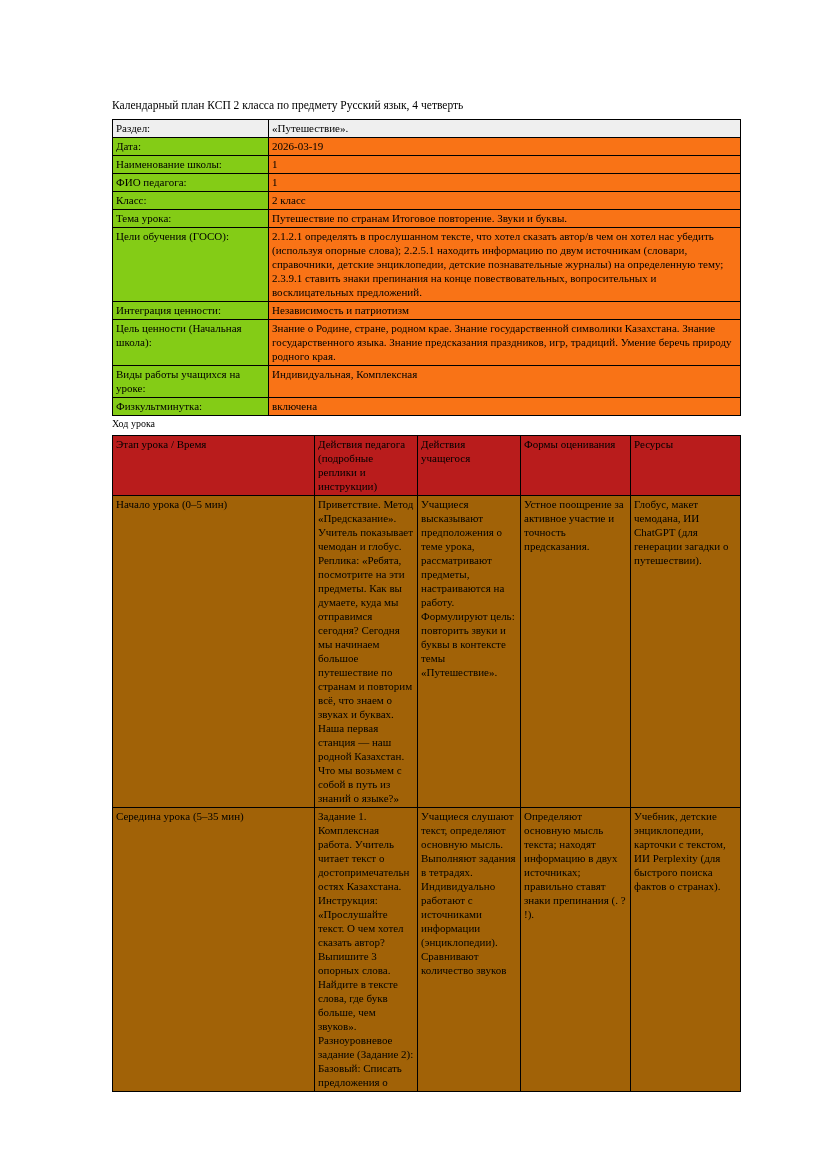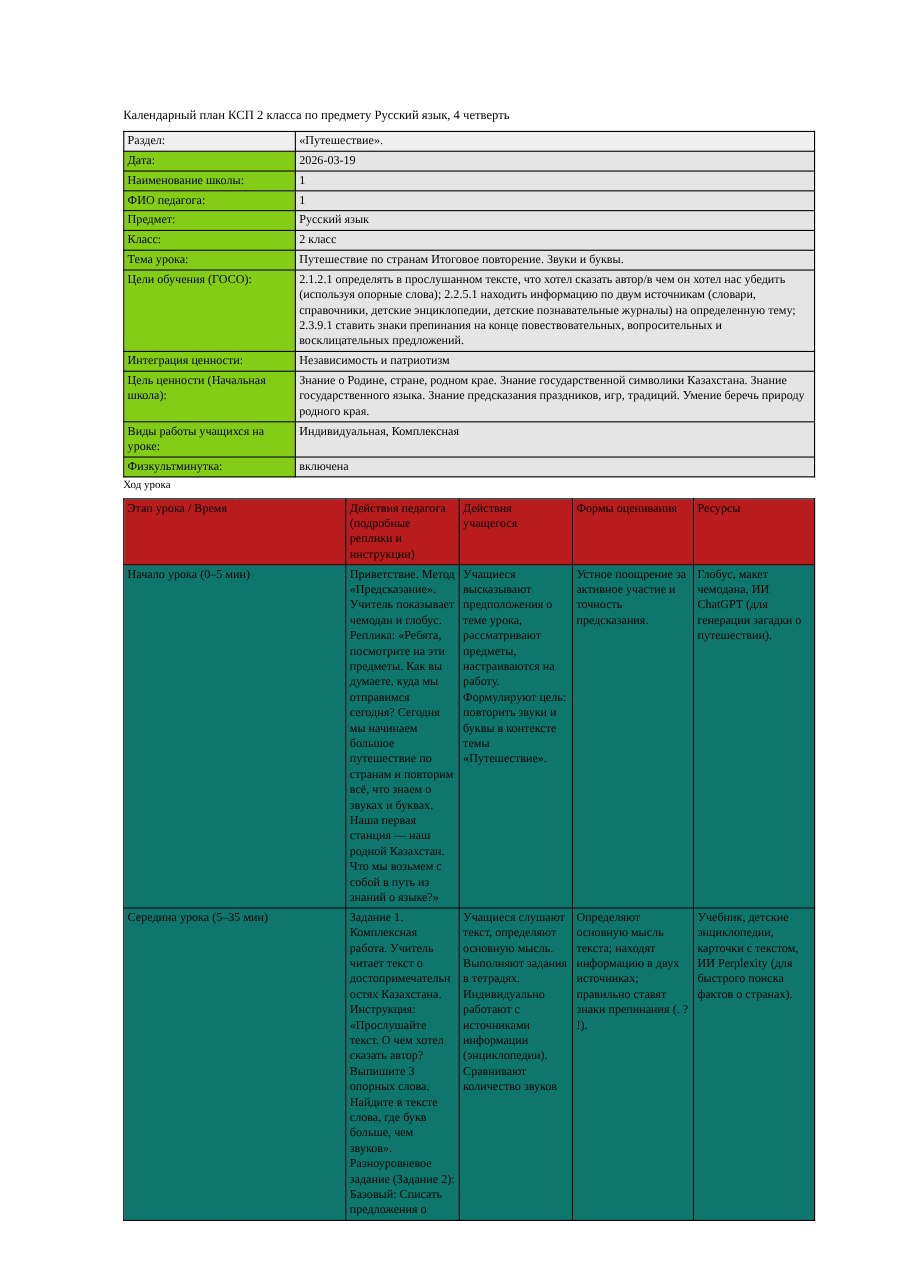--- a/index.html
+++ b/index.html
@@ -50,40 +50,40 @@
   
   .info-table { margin-bottom: 0; }
   .info-table col.c-label { width: 156px; }
   .info-table col.c-value { width: 472px; }
   .info-table td.label {
     background: #84cc16;
   }
   .info-table tr.shaded td {
     background: #efefef;
   }
-  .info-table td.value { background: #e5e5e5; }
+  .info-table td.value { background: #f97316; }
 
   .section-label {
     font-size: 10px;
     line-height: 14px;
     margin: 1px 0 4px 0;
   }
 
   
   .flow-table col.c1 { width: 101px; }
   .flow-table col.c2 { width: 101px; }
   .flow-table col.c3 { width: 103px; }
   .flow-table col.c4 { width: 103px; }
   .flow-table col.c5 { width: 110px; }
   .flow-table col.c6 { width: 110px; }
   .flow-table thead td {
     background: #b91c1c;
   }
   .flow-table tbody td {
-    background: #0f766e;
+    background: #a16207;
   }
   .row-start td { height: 247px; }
   .row-middle td { height: 216px; }
 </style>
 </head>
 <body>
 
 <div class="page">
 
   <div class="doc-title">Календарный план КСП 2 класса по предмету Русский язык, 4 четверть</div>
@@ -102,24 +102,20 @@
         <td class="label">Дата:</td>
         <td class="value">2026-03-19</td>
       </tr>
       <tr>
         <td class="label">Наименование школы:</td>
         <td class="value">1</td>
       </tr>
       <tr>
         <td class="label">ФИО педагога:</td>
         <td class="value">1</td>
-      </tr>
-      <tr>
-        <td class="label">Предмет:</td>
-        <td class="value">Русский язык</td>
       </tr>
       <tr>
         <td class="label">Класс:</td>
         <td class="value">2 класс</td>
       </tr>
       <tr>
         <td class="label">Тема урока:</td>
         <td class="value">Путешествие по странам Итоговое повторение. Звуки и буквы.</td>
       </tr>
       <tr>

